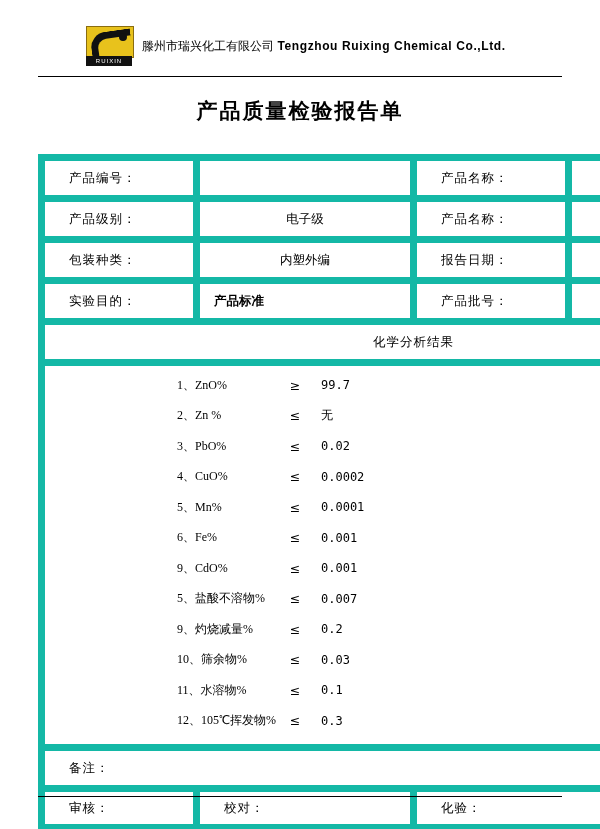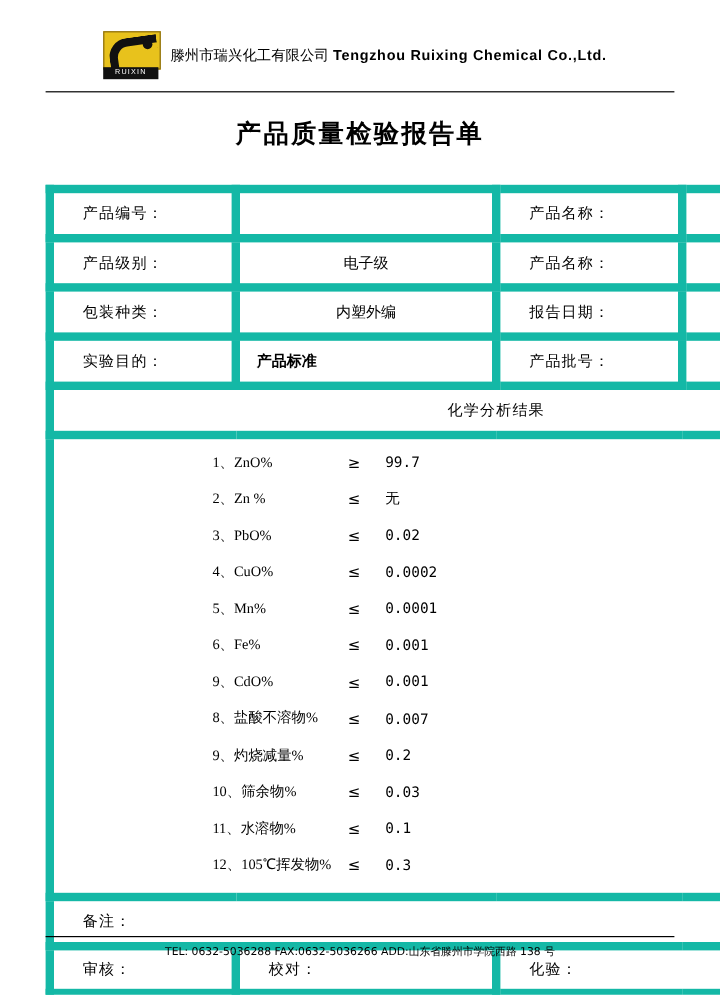--- a/index.html
+++ b/index.html
@@ -303,21 +303,21 @@
               <span class="r-name">6、Fe%</span>
               <span class="r-op">≤</span>
               <span class="r-val">0.001</span>
             </div>
             <div class="result-row">
               <span class="r-name">9、CdO%</span>
               <span class="r-op">≤</span>
               <span class="r-val">0.001</span>
             </div>
             <div class="result-row">
-              <span class="r-name">8、盐酸不溶物%</span>
+              <span class="r-name">5、盐酸不溶物%</span>
               <span class="r-op">≤</span>
               <span class="r-val">0.007</span>
             </div>
             <div class="result-row">
               <span class="r-name">9、灼烧减量%</span>
               <span class="r-op">≤</span>
               <span class="r-val">0.2</span>
             </div>
             <div class="result-row">
               <span class="r-name">10、筛余物%</span>
@@ -346,16 +346,15 @@
       <tr class="sign">
         <td>审核：</td>
         <td>校对：</td>
         <td colspan="2">化验：</td>
       </tr>
     </tbody>
   </table>
 
   <div class="footer">
     <hr class="footer-rule">
-    <div class="footer-line1">TEL: 0632-5036288    FAX:0632-5036266 ADD:山东省滕州市学院西路 138 号</div>
   </div>
 
 </div>
 
 </body></html>

